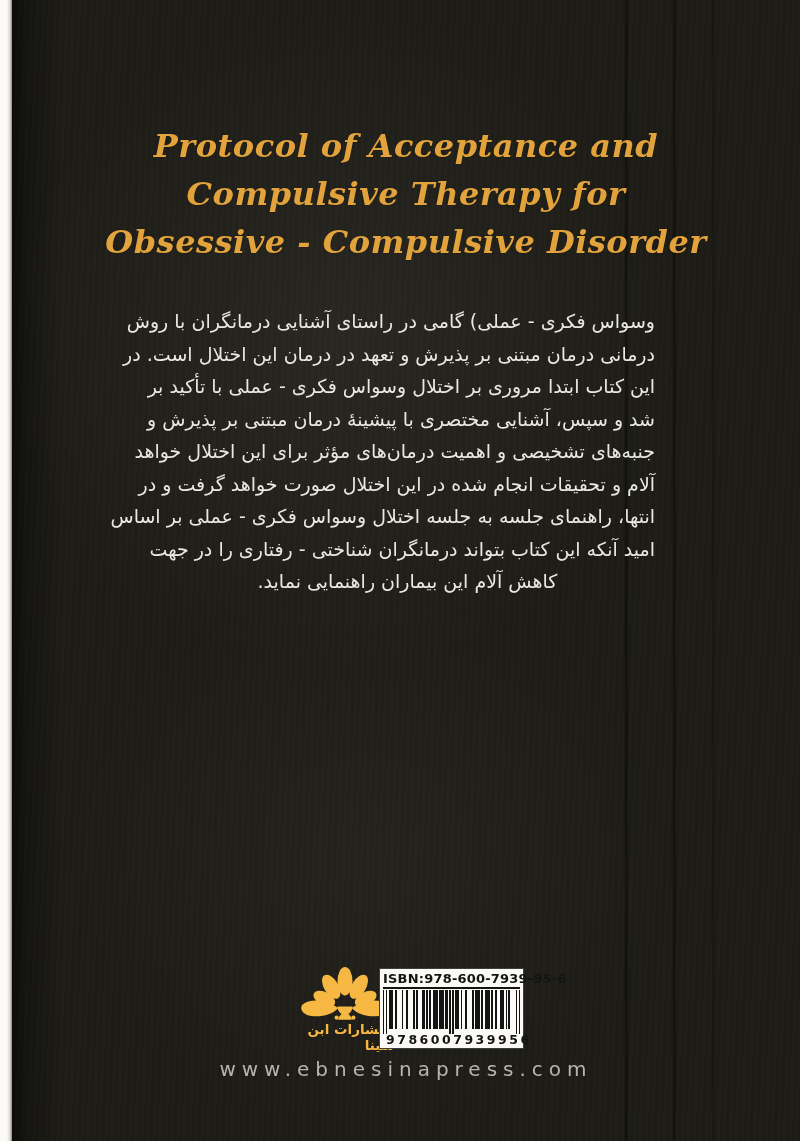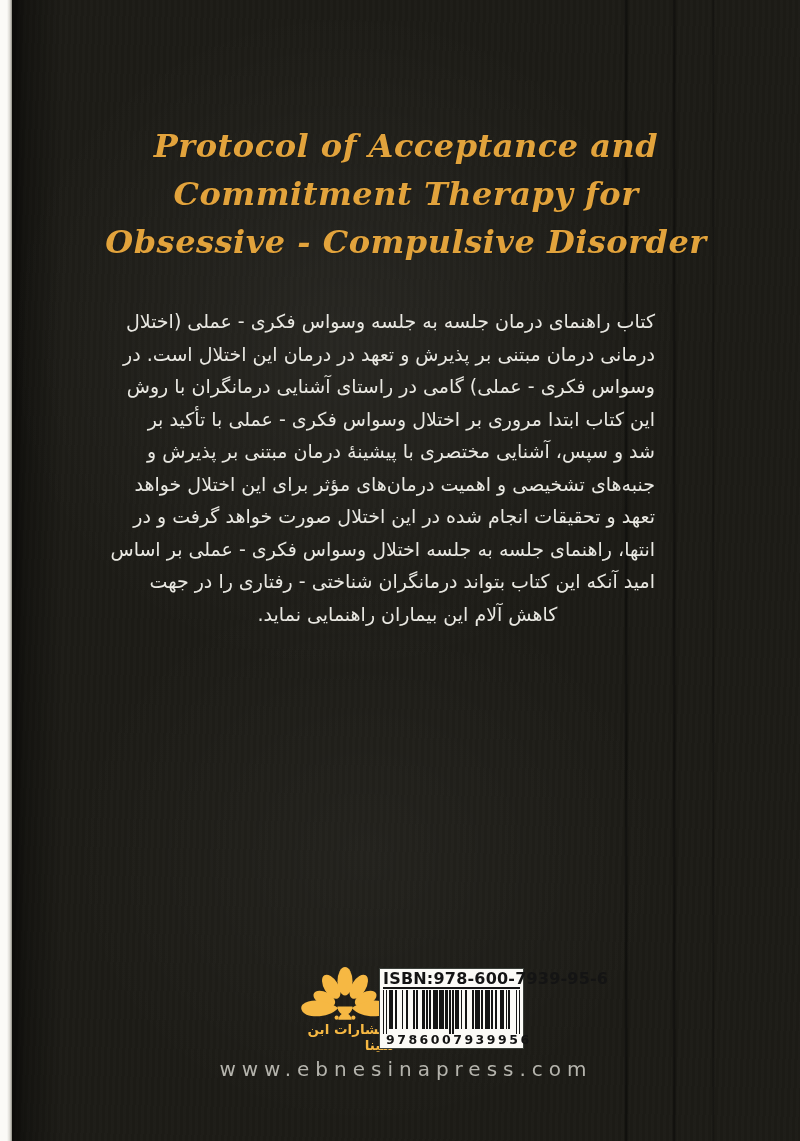--- a/index.html
+++ b/index.html
@@ -65,21 +65,21 @@
   }
   
   .barcode-box {
     position:absolute; left:367px; top:968px; width:145px; height:81px;
     background:var(--barcode_bg,#fbfaf6);
     border:1px solid #3a3f3a;
     padding:2px 3px 1px 3px;
     display:flex; flex-direction:column;
   }
   .isbn-label {
-    font-size:16px; font-weight:bold; letter-spacing:0.2px;
+    font-size:13px; font-weight:bold; letter-spacing:0.2px;
     color:var(--barcode_ink,#141414);
     text-align:center; line-height:15px;
     border-bottom:2px solid var(--barcode_ink,#141414);
     padding-bottom:1px;
     white-space:nowrap;
   }
   .bars { width:100%; height:44px; margin-top:1px; shape-rendering:crispEdges; }
   .barcode-digits {
     display:flex; justify-content:space-between;
     padding:0 3px;
@@ -97,32 +97,31 @@
 </style>
 </head>
 <body>
 
 <div class="scan-edge"></div>
 
 <div class="cover">
 
   <div class="title">
     <div>Protocol of Acceptance and</div>
-    <div>Commitment Therapy for</div>
+    <div>Compulsive Therapy for</div>
     <div>Obsessive -  Compulsive Disorder</div>
   </div>
 
   <div class="desc">
-    <div class="desc-line">کتاب راهنمای درمان جلسه به جلسه وسواس فکری - عملی (اختلال</div>
+    <div class="desc-line">وسواس فکری - عملی) گامی در راستای آشنایی درمانگران با روش</div>
     <div class="desc-line">درمانی درمان مبتنی بر پذیرش و تعهد در درمان این اختلال است. در</div>
-    <div class="desc-line">وسواس فکری - عملی) گامی در راستای آشنایی درمانگران با روش</div>
     <div class="desc-line">این کتاب ابتدا مروری بر اختلال وسواس فکری - عملی با تأکید بر</div>
     <div class="desc-line">شد و سپس،  آشنایی مختصری با پیشینهٔ درمان مبتنی بر پذیرش و</div>
     <div class="desc-line">جنبه‌های تشخیصی و اهمیت درمان‌های مؤثر برای این اختلال خواهد</div>
-    <div class="desc-line">تعهد و تحقیقات انجام شده در این اختلال صورت خواهد گرفت و در</div>
+    <div class="desc-line">آلام و تحقیقات انجام شده در این اختلال صورت خواهد گرفت و در</div>
     <div class="desc-line">انتها، راهنمای جلسه به جلسه اختلال وسواس فکری - عملی بر اساس</div>
     <div class="desc-line">امید آنکه این کتاب بتواند درمانگران شناختی - رفتاری را در جهت</div>
     <div class="desc-line para-end">کاهش آلام این بیماران راهنمایی نماید.</div>
   </div>
 
   <div class="logo-block">
     <svg width="92" height="54" viewBox="0 0 110 64" fill="#f6b843" xmlns="http://www.w3.org/2000/svg">
 
       <ellipse cx="55" cy="18" rx="9" ry="17"></ellipse>
       <ellipse cx="55" cy="20" rx="8.5" ry="16" transform="rotate(-31 55 52)"></ellipse>

